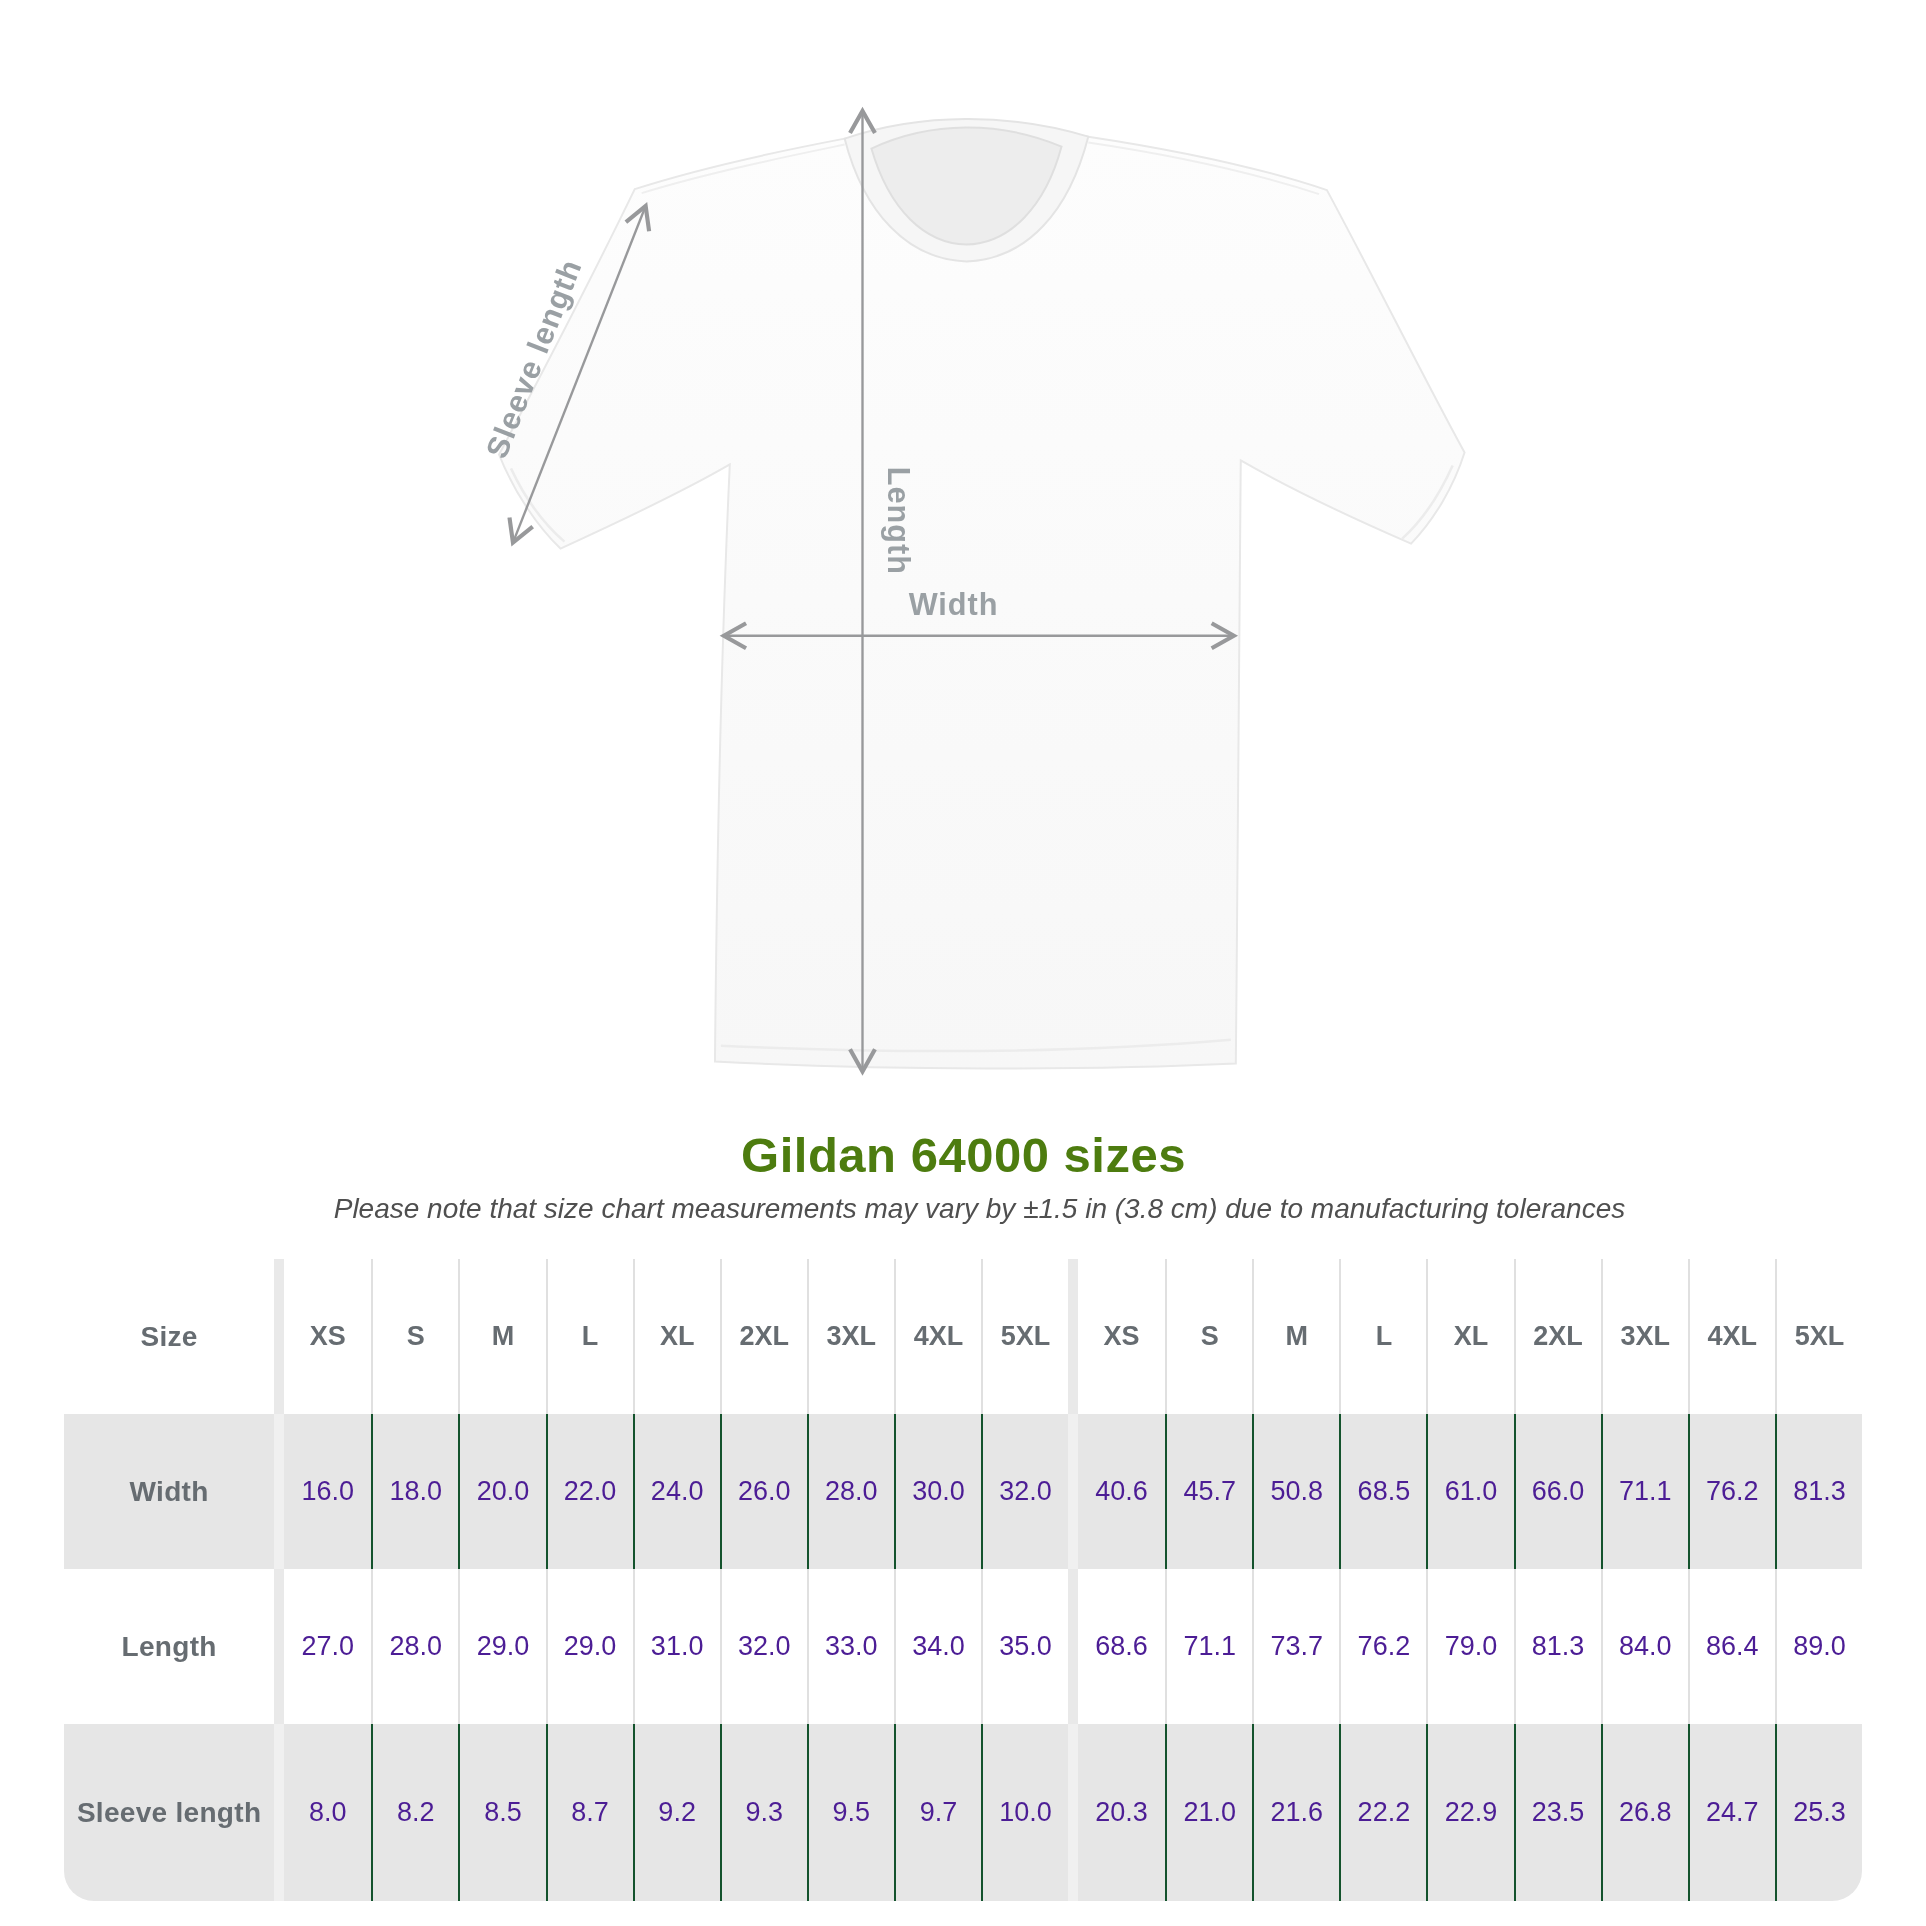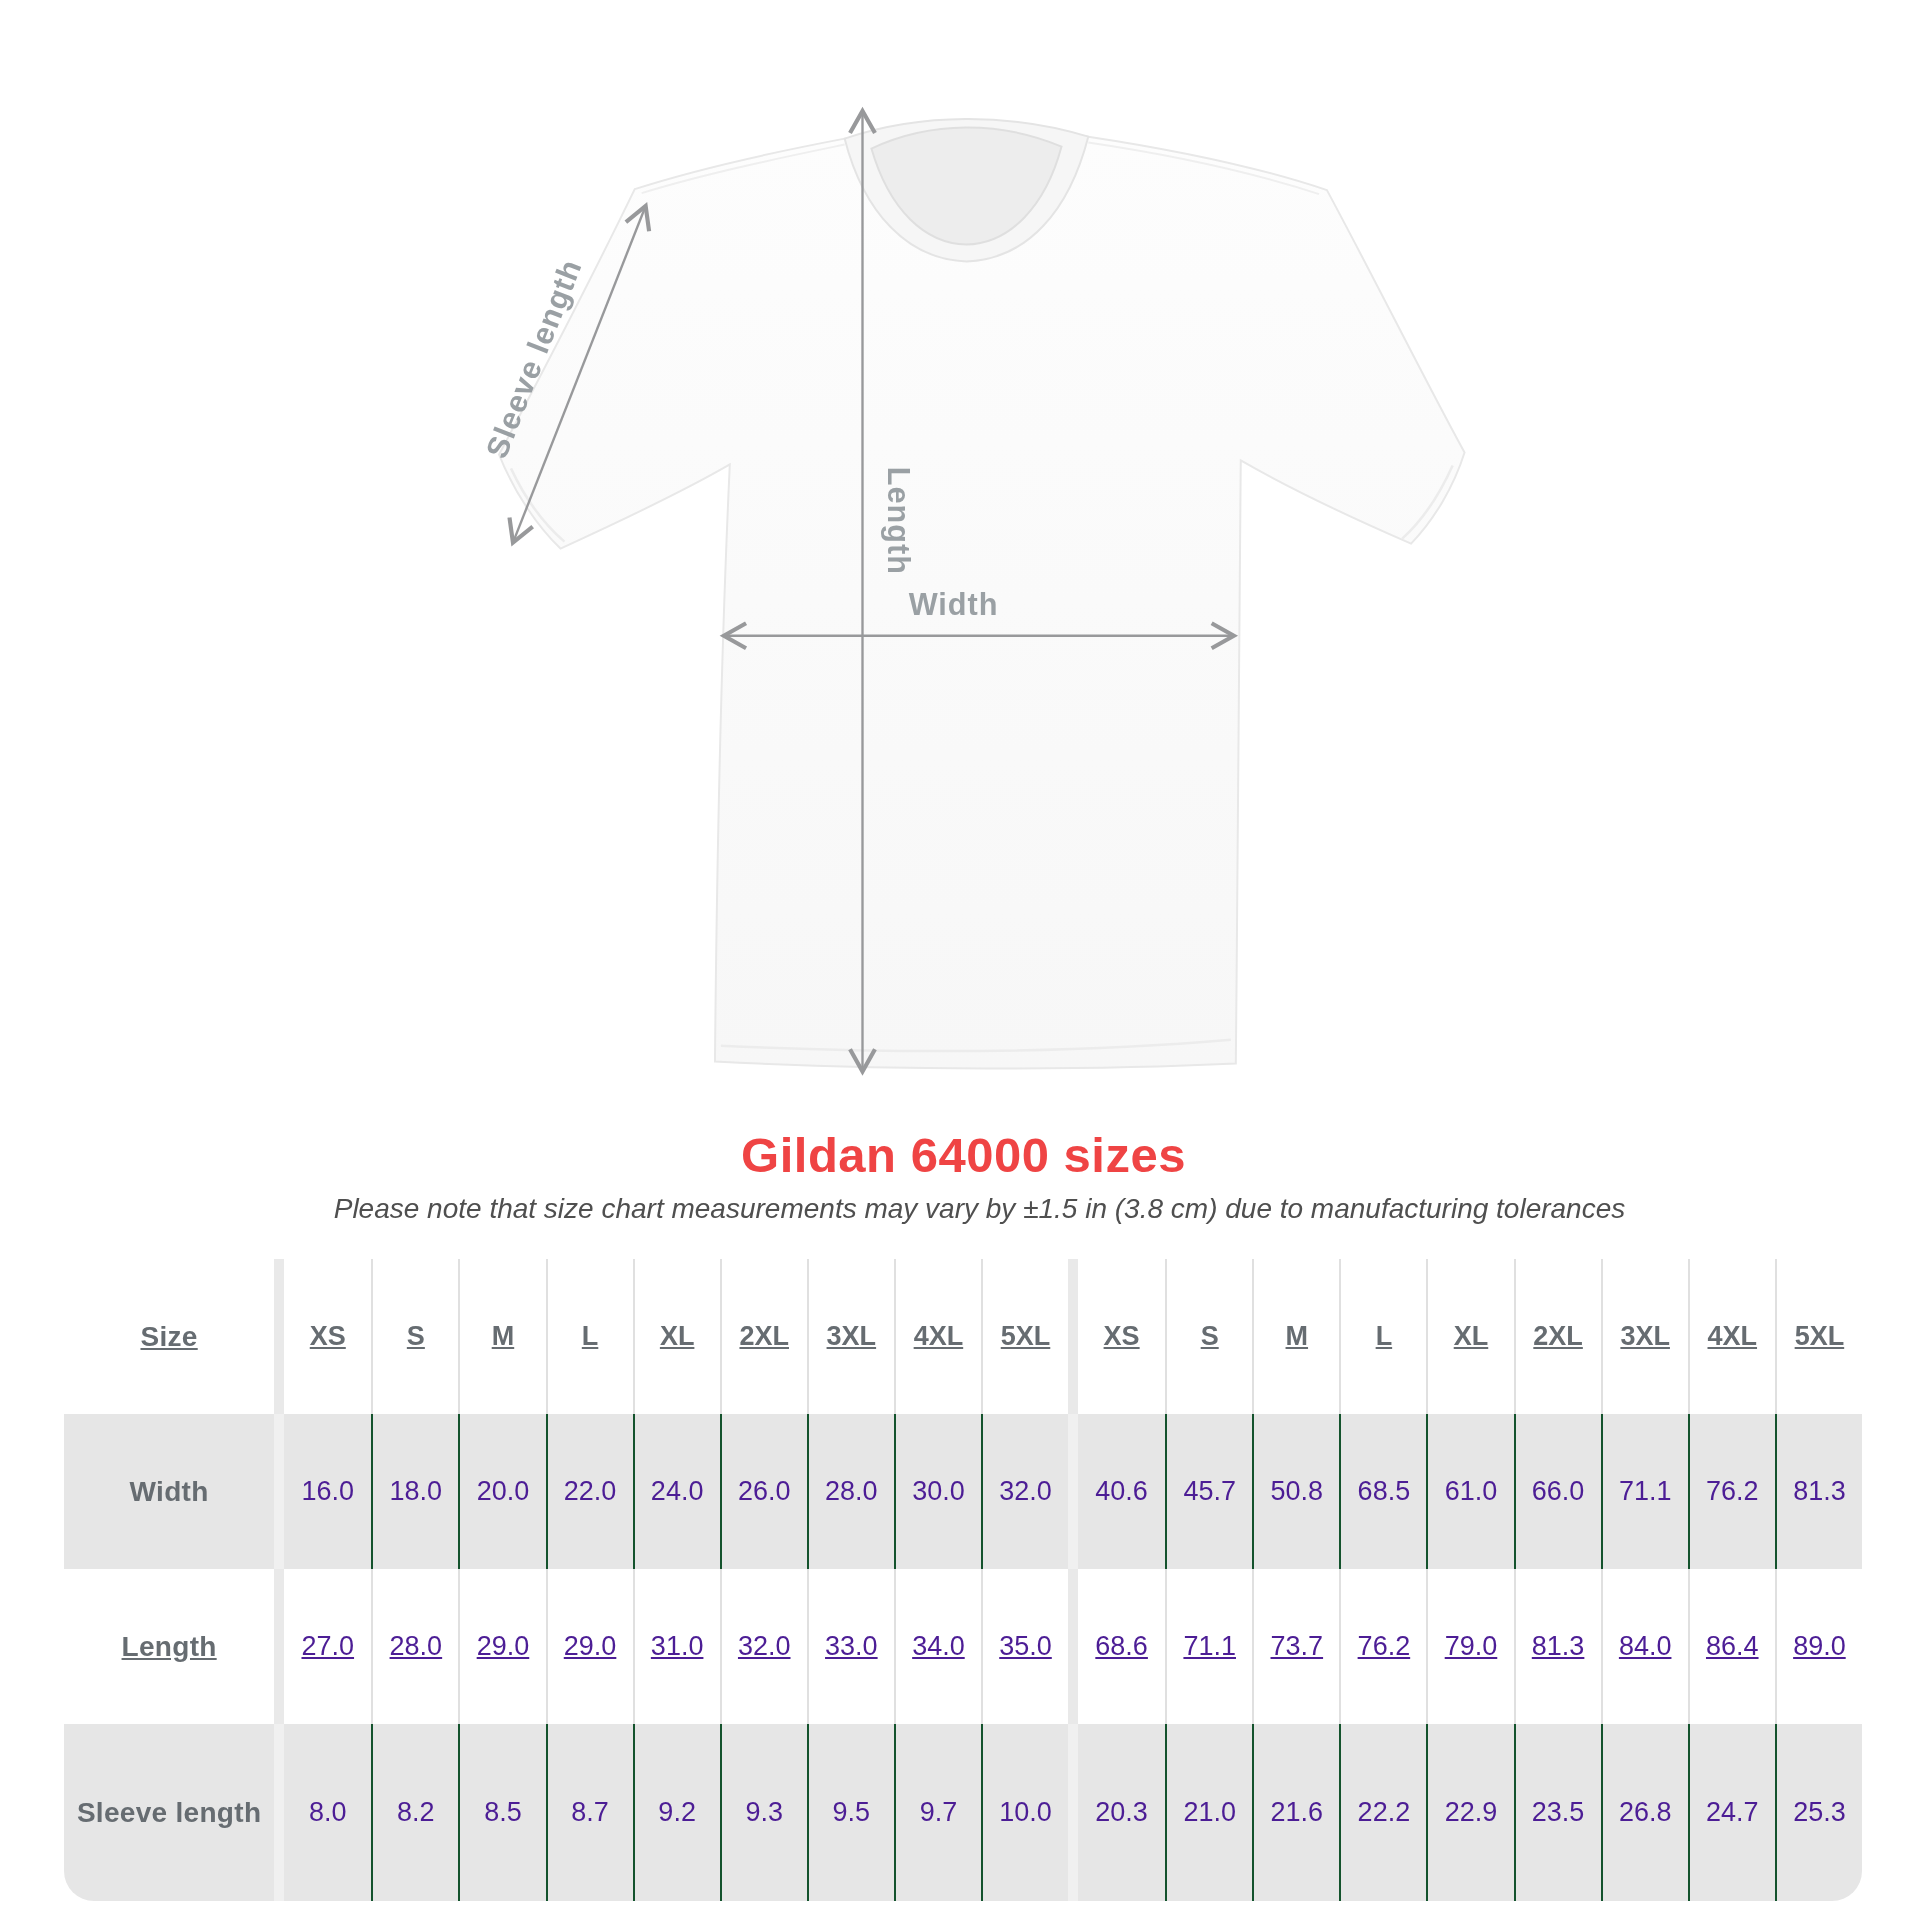--- a/index.html
+++ b/index.html
@@ -13,21 +13,21 @@
   .figure{position:absolute;top:0;left:0;width:1927px;height:1114px;}
   .annot{
     font-family:"Liberation Sans", sans-serif;
     font-weight:700;font-size:31px;fill:#9aa0a4;letter-spacing:1px;
   }
   .meas-line{stroke:#98999b;stroke-width:2.4;fill:none;}
 
   
   .page-title{
     position:absolute;top:1127px;left:0;width:1927px;
-    text-align:center;font-size:49px;font-weight:700;color:#ef4444;
+    text-align:center;font-size:49px;font-weight:700;color:#4d7c0f;
     letter-spacing:0.5px;
   }
   .page-subtitle{
     position:absolute;top:1193px;left:16px;width:1927px;
     text-align:center;font-style:italic;font-size:28px;color:#4f4f4f;
   }
 
   
   .table-wrap{
     position:absolute;top:1259px;left:64px;width:1798px;height:642px;
@@ -50,21 +50,21 @@
     padding-top:6px;
   }
   .unit-sub{
     font-size:26px;font-style:italic;color:#5b6165;margin-top:16px;
   }
 
   tr.data-row td{padding:0;vertical-align:middle;text-align:center;}
   tr.h116 td{height:115px;}
   tr.h132 td{height:131px;}
 
-  tr.row-white td{background:#ffffff;text-decoration:underline;}
+  tr.row-white td{background:#ffffff;}
   tr.row-gray  td{background:#e6e6e6;}
 
   td.rlabel{
     font-size:28px;font-weight:700;color:#666c71;letter-spacing:0.3px;
   }
   td.szh{font-size:27px;font-weight:700;color:#666c71;margin-top:8px;}
   td.val{font-size:27px;font-weight:400;color:#4c1d95;}
 
   
   tr.row-white td.szh, tr.row-white td.val{border-left:2px solid #e0e0e0;}

